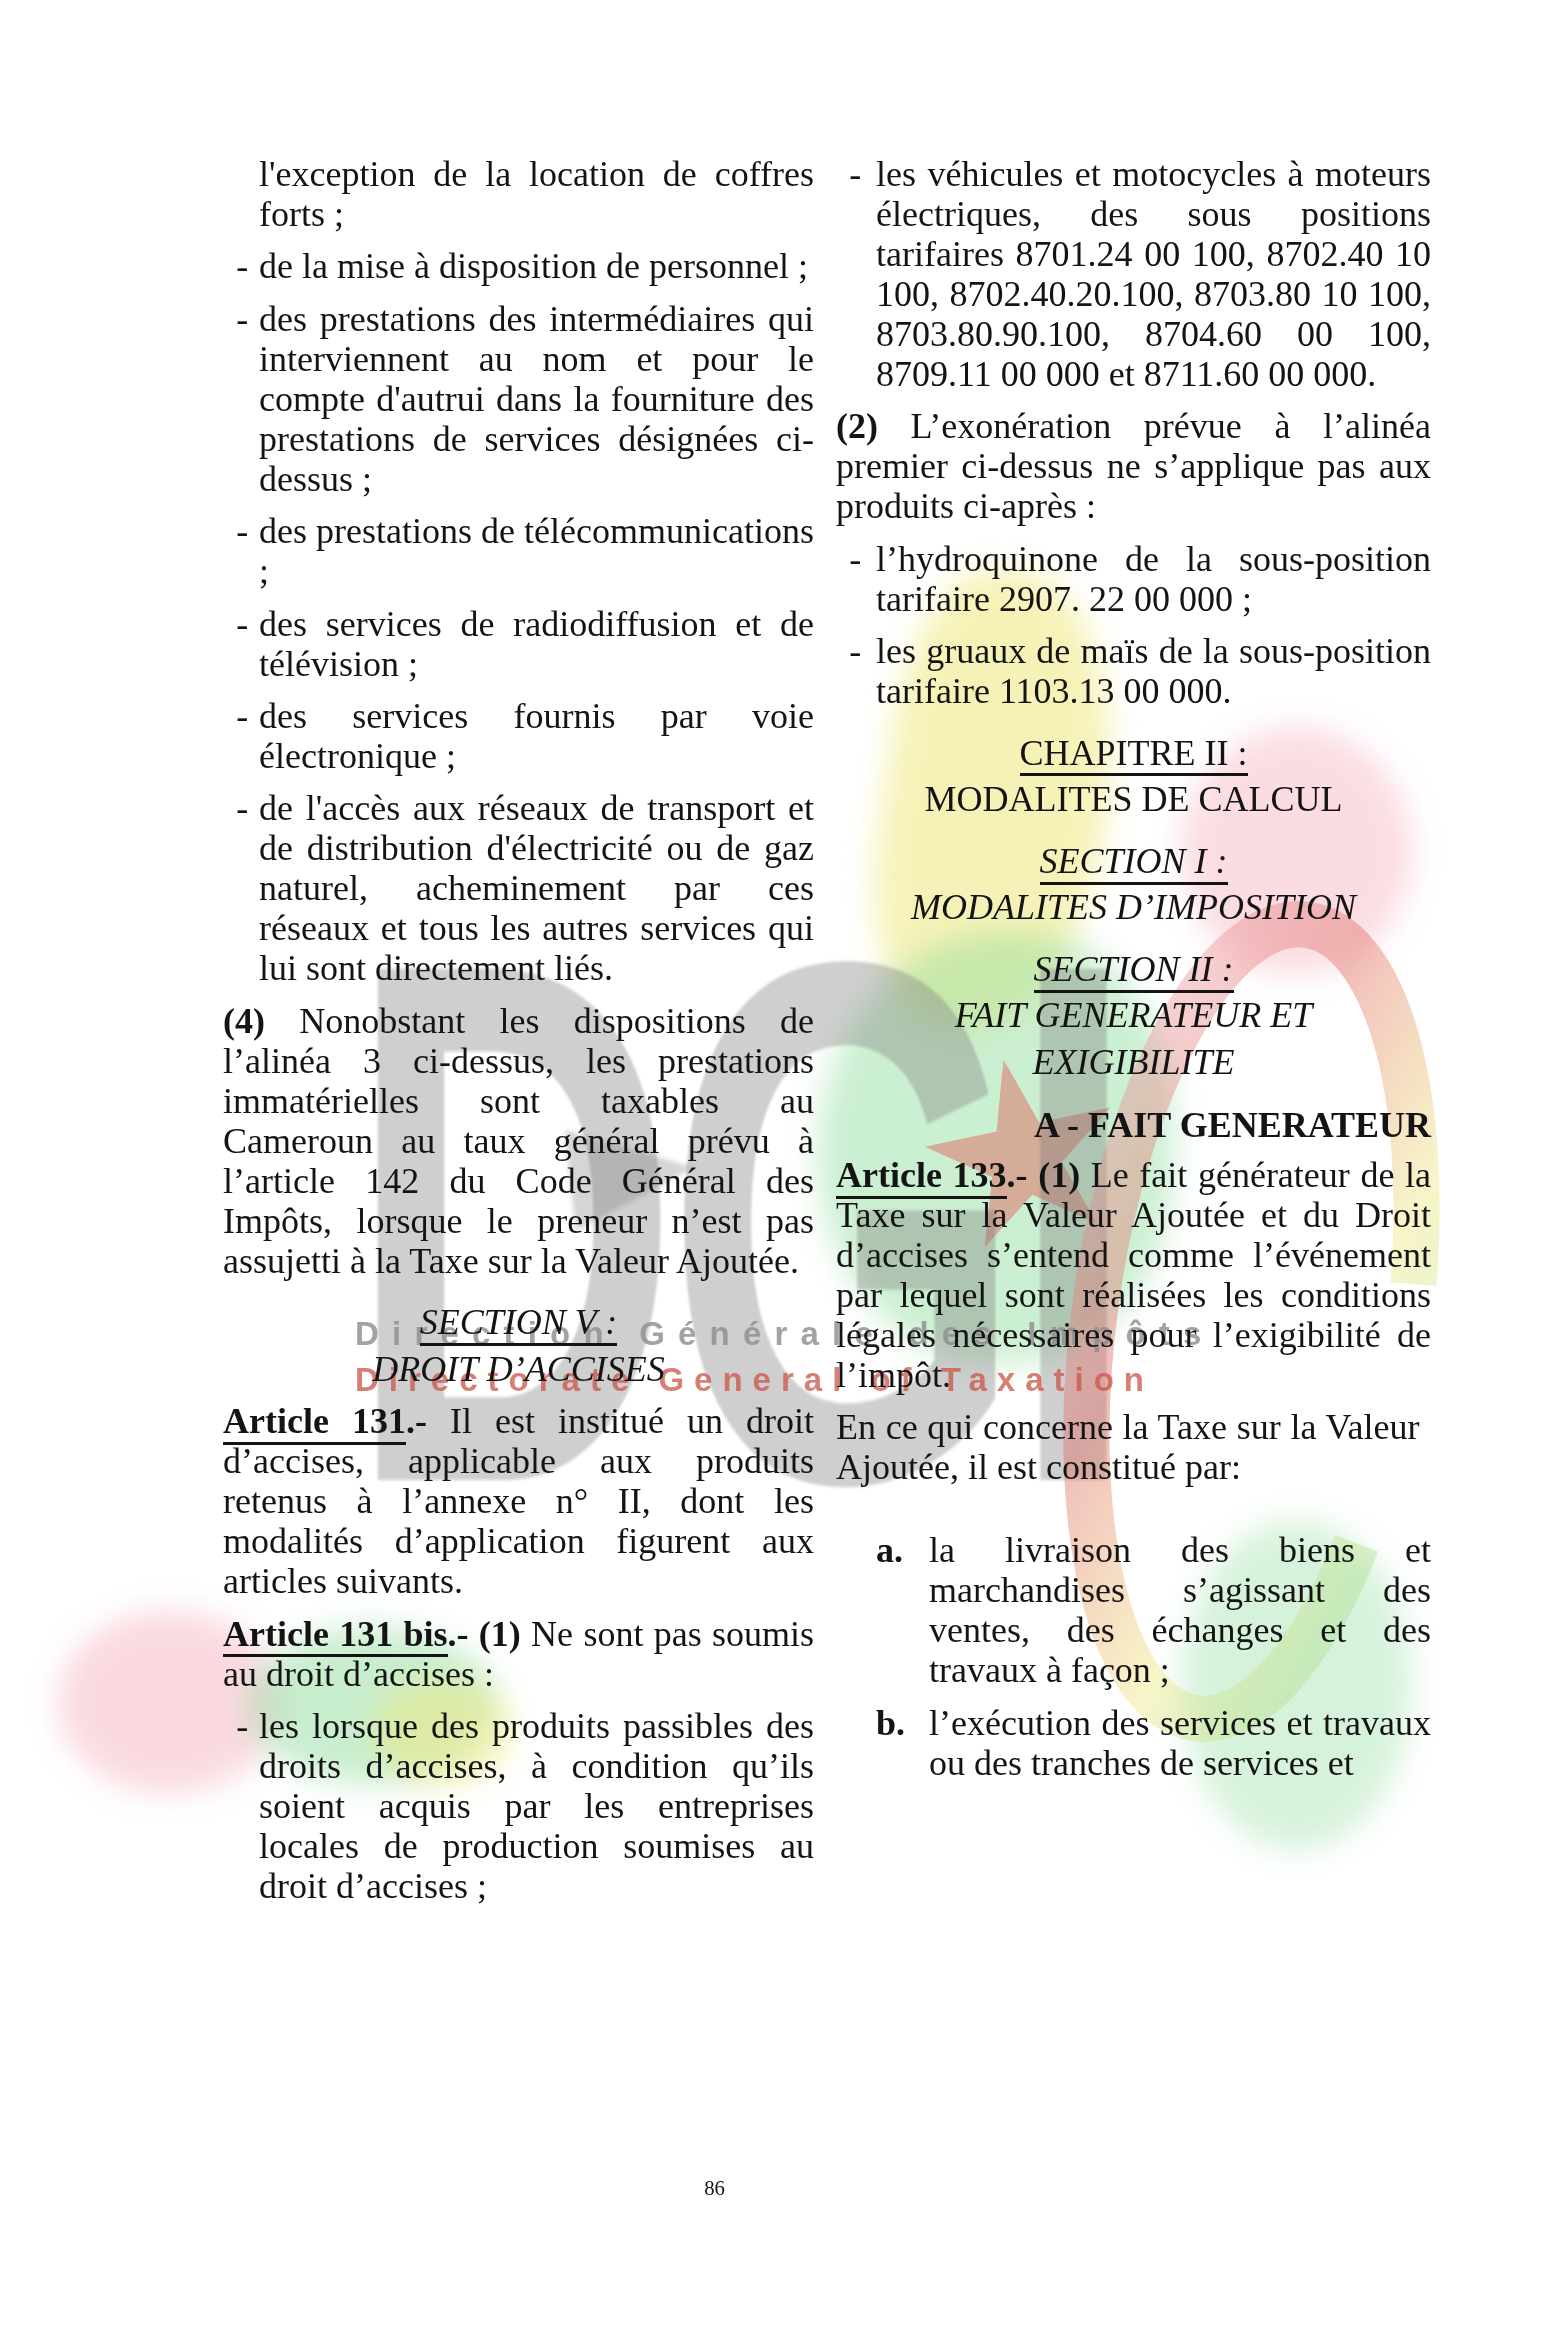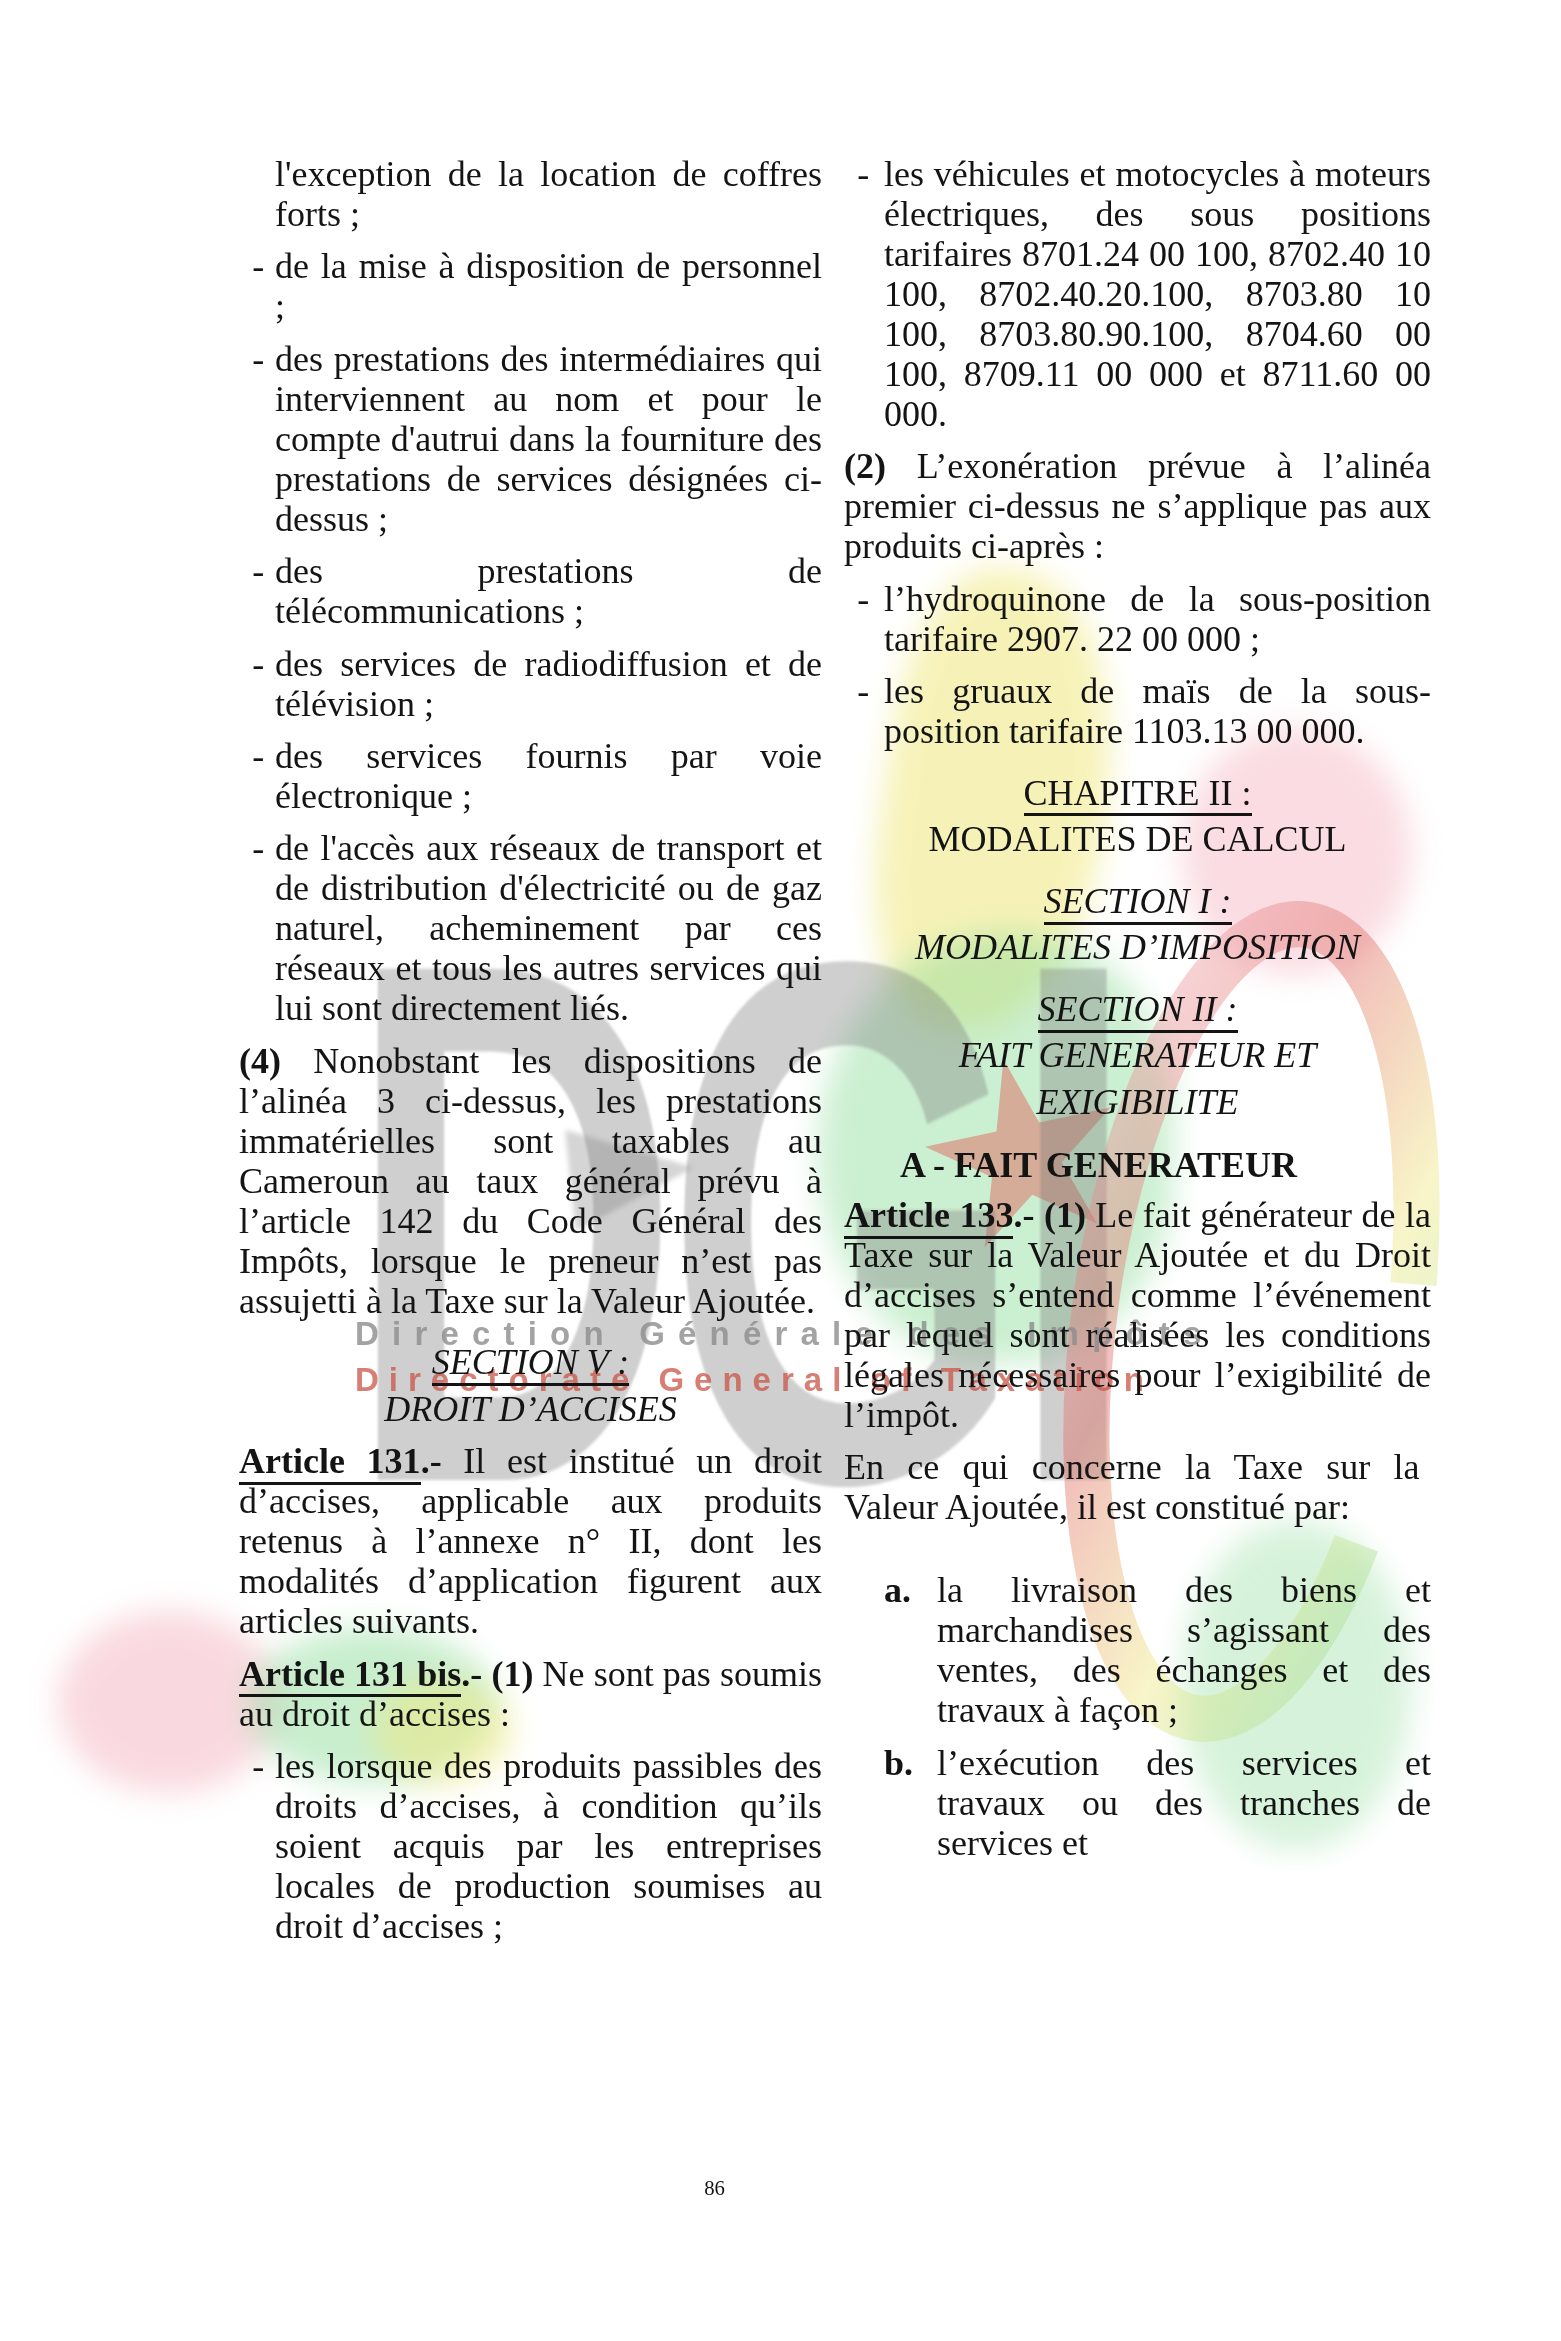--- a/index.html
+++ b/index.html
@@ -45,39 +45,39 @@
   }
   .wm-text-fr { left:355px; top:1315px; font-size:33px; letter-spacing:13.2px; color:rgba(140,140,140,.8); }
   .wm-text-en { left:355px; top:1361px; font-size:33px; letter-spacing:10px; color:rgba(201,84,70,.75); }
 
   
   .content {
     position:absolute; left:223px; top:154px; width:1208px;
     display:flex; gap:22px; z-index:2;
     font-size:36px; line-height:40px; text-align:justify;
   }
-  .col-l { width:591px;margin-left:16px; }
+  .col-l { width:591px; }
   .col-r { width:595px; }
 
   .content p, .content .li, .content .hd { margin:0 0 12.4px 0; }
 
   .li { position:relative; padding-left:36px; }
   .col-r .li { padding-left:40px; }
   .li .marker { position:absolute; left:13.2px; top:0; }
   .li-ab { padding-left:93px !important; }
   .li-ab .marker { left:40px; font-weight:bold; }
 
   .b { font-weight:bold; }
   .it { font-style:italic; }
   .u { border-bottom:3.3px solid currentColor; padding-bottom:0.8px; }
 
   .hd { text-align:center; font-weight:normal; }
   .hd.gap-top { margin-top:21.5px; }
   .hd.tight { margin-bottom:6.6px; }
-  .subhead { font-weight:bold; text-align:left; margin:23px 0 10px 8px;padding-left:48px; }
+  .subhead { font-weight:bold; text-align:right; margin:23px 0 10px 16px;padding-left:48px; }
   .p-ence { padding-right:11.6px; }
   .ab-gap { margin-top:43px !important; }
 
   
   .footer, .pagenum {
     position:absolute; left:0; width:1429px; text-align:center;
     font-size:20.7px; line-height:25px; z-index:2;
   }
   .footer { top:2105px; }
   .pagenum { top:2176px; }

